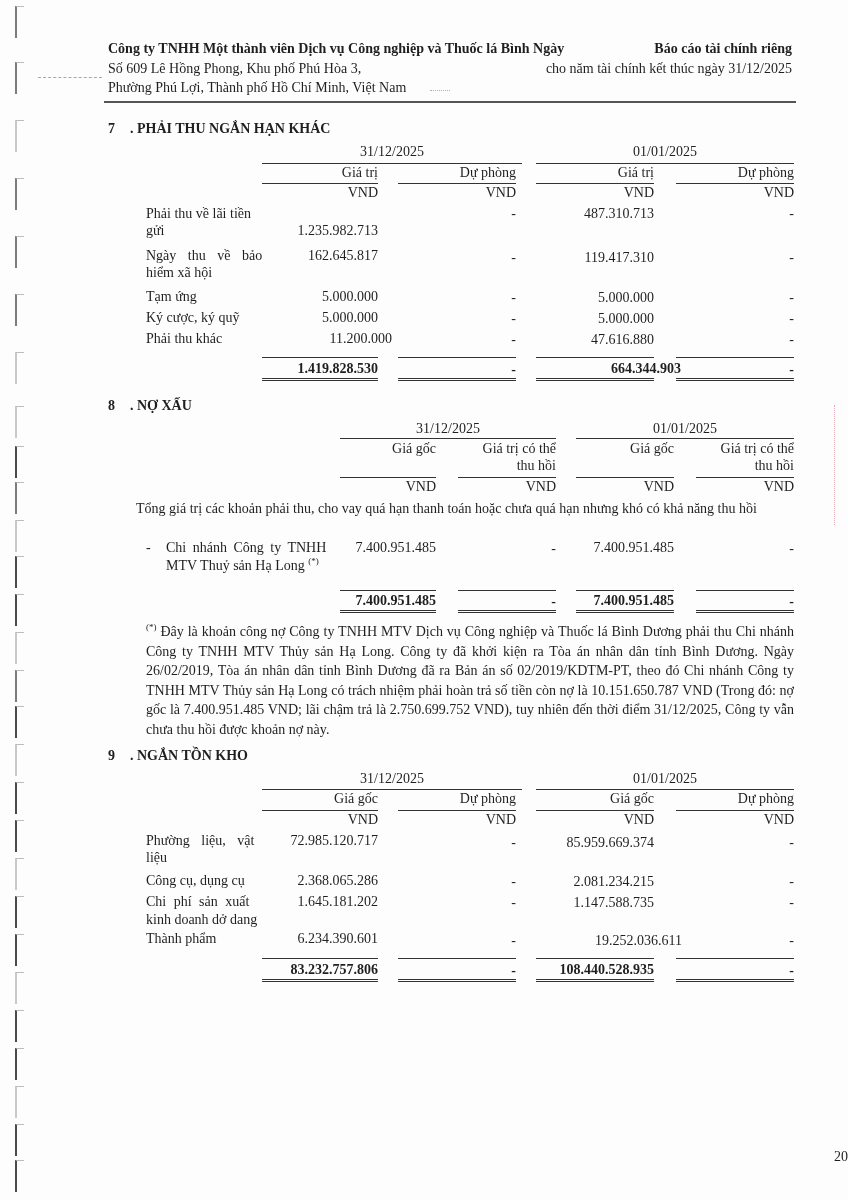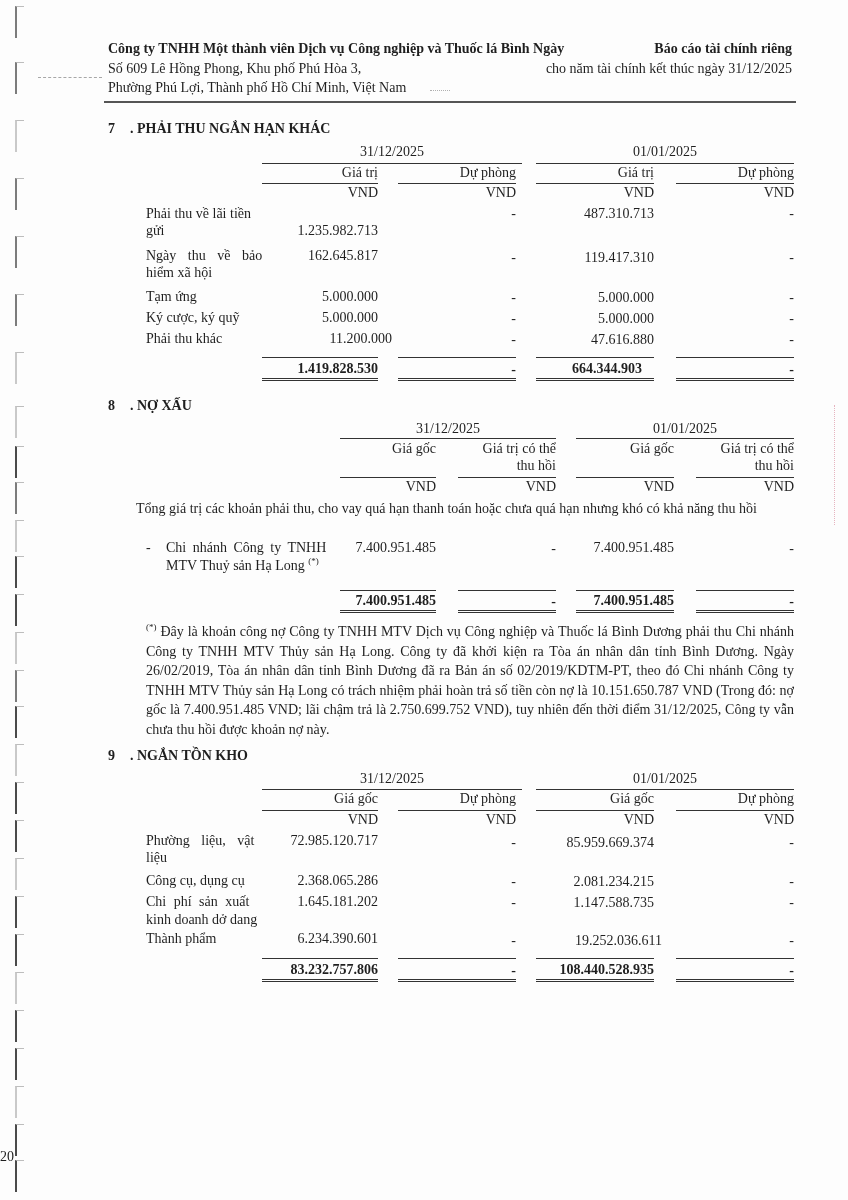--- a/index.html
+++ b/index.html
@@ -27,21 +27,21 @@
   .sec-num { left: 108px; }
   .sec-name { left: 130px; }
 
   .num { text-align: right; }
   .rule { position: absolute; border-top: 1px solid #333; }
   .rule2 { position: absolute; border-top: 3px double #333; height: 4px; }
 
   .footnote { position: absolute; left: 146px; width: 648px; text-align: justify; line-height: 19.5px; font-size: 14px; }
   .sup { font-size: 9px; vertical-align: super; line-height: 0; }
 
-  .pagenum { left: 0; width: 848px; text-align: left; top: 1149px; font-size: 14px; }
+  .pagenum { left: 0; width: 848px; text-align: right; top: 1149px; font-size: 14px; }
 
   .side-specks { position: absolute; left: 834px; top: 405px; width: 6px; height: 120px; border-left: 1px dotted #e6b4bf; }
 </style>
 </head>
 <body>
 
 <div class="marks">
   <div class="mark" style="top:6px"></div>
   <div class="mark" style="top:62px"></div>
   <div class="mark light" style="top:120px"></div>
@@ -149,21 +149,21 @@
     <div class="abs num" style="top:332px;left:676px;width:118px">-</div>
   </div>
 
   <div class="rule" style="top:357px;left:262px;width:116px"></div>
   <div class="rule" style="top:357px;left:398px;width:118px"></div>
   <div class="rule" style="top:357px;left:536px;width:118px"></div>
   <div class="rule" style="top:357px;left:676px;width:118px"></div>
   <div>
     <div class="abs num bold" style="top:361px;left:262px;width:116px">1.419.828.530</div>
     <div class="abs num bold" style="top:362px;left:398px;width:118px">-</div>
-    <div class="abs num bold" style="top:361px;left:524px;width:118px">664.344.903</div>
+    <div class="abs num bold" style="top:361px;left:563px;width:118px">664.344.903</div>
     <div class="abs num bold" style="top:362px;left:676px;width:118px">-</div>
   </div>
   <div class="rule2" style="top:378px;left:262px;width:116px"></div>
   <div class="rule2" style="top:378px;left:398px;width:118px"></div>
   <div class="rule2" style="top:378px;left:536px;width:118px"></div>
   <div class="rule2" style="top:378px;left:676px;width:118px"></div>
 </div>
 
 <div>
   <div class="abs sec-title sec-num" style="top:398px">8</div>
@@ -271,21 +271,21 @@
     <div class="abs num" style="top:894px;left:262px;width:116px">1.645.181.202</div>
     <div class="abs num" style="top:895px;left:398px;width:118px">-</div>
     <div class="abs num" style="top:895px;left:536px;width:118px">1.147.588.735</div>
     <div class="abs num" style="top:895px;left:676px;width:118px">-</div>
   </div>
 
   <div>
     <div class="abs" style="top:931px;left:146px">Thành phẩm</div>
     <div class="abs num" style="top:931px;left:262px;width:116px">6.234.390.601</div>
     <div class="abs num" style="top:933px;left:398px;width:118px">-</div>
-    <div class="abs num" style="top:933px;left:544px;width:118px">19.252.036.611</div>
+    <div class="abs num" style="top:933px;left:564px;width:118px">19.252.036.611</div>
     <div class="abs num" style="top:933px;left:676px;width:118px">-</div>
   </div>
 
   <div class="rule" style="top:958px;left:262px;width:116px"></div>
   <div class="rule" style="top:958px;left:398px;width:118px"></div>
   <div class="rule" style="top:958px;left:536px;width:118px"></div>
   <div class="rule" style="top:958px;left:676px;width:118px"></div>
   <div>
     <div class="abs num bold" style="top:962px;left:262px;width:116px">83.232.757.806</div>
     <div class="abs num bold" style="top:963px;left:398px;width:118px">-</div>

